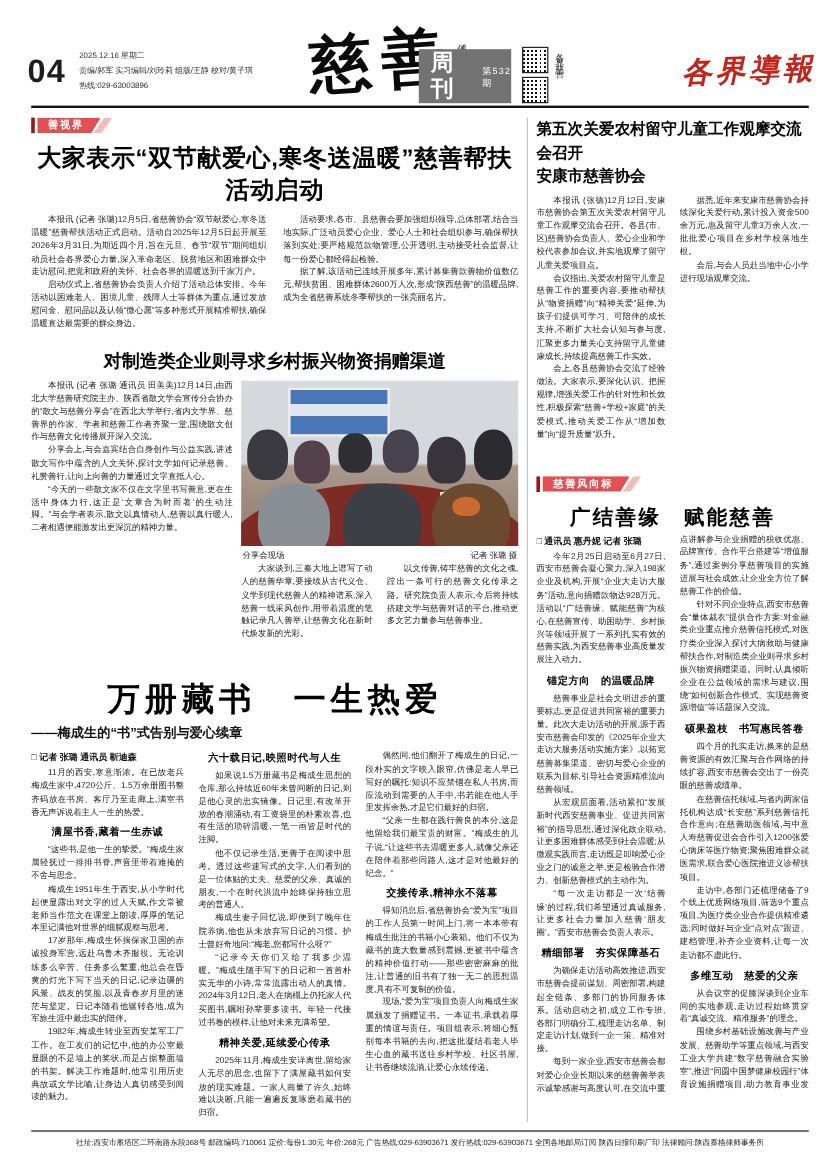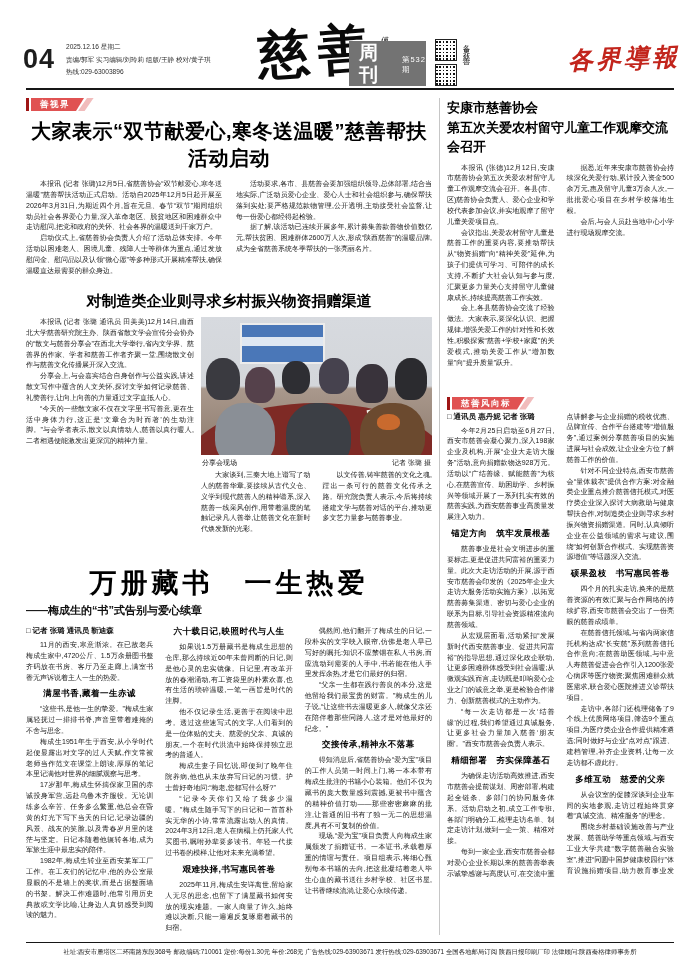--- a/index.html
+++ b/index.html
@@ -170,55 +170,56 @@
           <h4 class="subhead">满屋书香,藏着一生赤诚</h4>
           <p class="para">“这些书,是他一生的挚爱。”梅成生家属轻抚过一排排书脊,声音里带着难掩的不舍与思念。</p>
           <p class="para">梅成生1951年生于西安,从小学时代起便显露出对文字的过人天赋,作文常被老师当作范文在课堂上朗读,厚厚的笔记本里记满他对世界的细腻观察与思考。</p>
           <p class="para">17岁那年,梅成生怀揣保家卫国的赤诚投身军营,远赴乌鲁木齐服役。无论训练多么辛苦、任务多么繁重,他总会在昏黄的灯光下写下当天的日记,记录边疆的风景、战友的笑脸,以及青春岁月里的迷茫与坚定。日记本随着他辗转各地,成为军旅生涯中最忠实的陪伴。</p>
           <p class="para">1982年,梅成生转业至西安某军工厂工作。在工友们的记忆中,他的办公室最显眼的不是墙上的奖状,而是占据整面墙的书架。解决工作难题时,他常引用历史典故或文学比喻,让身边人真切感受到阅读的魅力。</p>
           <h4 class="subhead">六十载日记,映照时代与人生</h4>
           <p class="para">如果说1.5万册藏书是梅成生思想的仓库,那么持续近60年未曾间断的日记,则是他心灵的忠实镜像。日记里,有改革开放的春潮涌动,有工资袋里的朴素欢喜,也有生活的琐碎温暖,一笔一画皆是时代的注脚。</p>
           <p class="para">他不仅记录生活,更善于在阅读中思考。透过这些速写式的文字,人们看到的是一位体贴的丈夫、慈爱的父亲、真诚的朋友,一个在时代洪流中始终保持独立思考的普通人。</p>
           <p class="para">梅成生妻子回忆说,即便到了晚年住院养病,他也从未放弃写日记的习惯。护士曾好奇地问:“梅老,您都写什么呀?”</p>
           <p class="para">“记录今天你们又给了我多少温暖。”梅成生随手写下的日记和一首首朴实无华的小诗,常常流露出动人的真情。2024年3月12日,老人在病榻上仍托家人代买图书,嘱咐孙辈要多读书。年轻一代接过书卷的模样,让他对未来充满希望。</p>
-          <h4 class="subhead">艰难抉择,书写惠民答卷</h4>
+          <h4 class="subhead">精神关爱,延续爱心传承</h4>
           <p class="para">2025年11月,梅成生安详离世,留给家人无尽的思念,也留下了满屋藏书如何安放的现实难题。一家人商量了许久,始终难以决断,只能一遍遍反复琢磨着藏书的归宿。</p>
           <p class="para">偶然间,他们翻开了梅成生的日记,一段朴实的文字映入眼帘,仿佛是老人早已写好的嘱托:知识不应禁锢在私人书房,而应流动到需要的人手中,书若能在他人手里发挥余热,才是它们最好的归宿。</p>
           <p class="para">“父亲一生都在践行善良的本分,这是他留给我们最宝贵的财富。”梅成生的儿子说,“让这些书去温暖更多人,就像父亲还在陪伴着那些同路人,这才是对他最好的纪念。”</p>
           <h4 class="subhead">交接传承,精神永不落幕</h4>
           <p class="para">得知消息后,省慈善协会“爱为宝”项目的工作人员第一时间上门,将一本本带有梅成生批注的书籍小心装箱。他们不仅为藏书的庞大数量感到震撼,更被书中蕴含的精神价值打动——那些密密麻麻的批注,让普通的旧书有了独一无二的思想温度,具有不可复制的价值。</p>
           <p class="para">现场,“爱为宝”项目负责人向梅成生家属颁发了捐赠证书。一本证书,承载着厚重的情谊与责任。项目组表示,将细心甄别每本书籍的去向,把这批凝结着老人毕生心血的藏书送往乡村学校、社区书屋,让书香继续流淌,让爱心永续传递。</p>
         </div>
     </div>
 
     <div class="vrule"></div>
 
     <div class="right-region">
       <div class="h-a3">
+        <div>第五次关爱农村留守儿童工作观摩交流会召开</div>
         <div>安康市慈善协会</div>
-        <div>第五次关爱农村留守儿童工作观摩交流会召开</div>
       </div>
       <div class="a3-body">
           <p class="para">本报讯 (张德)12月12日,安康市慈善协会第五次关爱农村留守儿童工作观摩交流会召开。各县(市、区)慈善协会负责人、爱心企业和学校代表参加会议,并实地观摩了留守儿童关爱项目点。</p>
           <p class="para">会议指出,关爱农村留守儿童是慈善工作的重要内容,要推动帮扶从“物资捐赠”向“精神关爱”延伸,为孩子们提供可学习、可陪伴的成长支持,不断扩大社会认知与参与度,汇聚更多力量关心支持留守儿童健康成长,持续提高慈善工作实效。</p>
           <p class="para">会上,各县慈善协会交流了经验做法。大家表示,要深化认识、把握规律,增强关爱工作的针对性和长效性,积极探索“慈善+学校+家庭”的关爱模式,推动关爱工作从“增加数量”向“提升质量”跃升。</p>
           <p class="para">据悉,近年来安康市慈善协会持续深化关爱行动,累计投入资金500余万元,惠及留守儿童3万余人次,一批批爱心项目在乡村学校落地生根。</p>
           <p class="para">会后,与会人员赴当地中心小学进行现场观摩交流。</p>
         </div>
 
       <div class="stag" style="margin-top:12px;">
         <span class="stag-bar"></span>
         <span class="stag-label">慈善风向标</span>
         <span class="stag-tail"></span>
       </div>
 
+      <h2 class="h-a4">广结善缘　赋能慈善</h2>
       <div class="a4-body">
           <p class="byline">□ 通讯员 惠丹妮  记者 张璐</p>
           <p class="para">今年2月25日启动至6月27日,西安市慈善会凝心聚力,深入198家企业及机构,开展“企业大走访大服务”活动,意向捐赠款物达928万元。活动以“广结善缘、赋能慈善”为核心,在慈善宣传、助困助学、乡村振兴等领域开展了一系列扎实有效的慈善实践,为西安慈善事业高质量发展注入动力。</p>
-          <h4 class="subhead">锚定方向　筑牢发展根基</h4>
+          <h4 class="subhead">锚定方向　的温暖品牌</h4>
           <p class="para">慈善事业是社会文明进步的重要标志,更是促进共同富裕的重要力量。此次大走访活动的开展,源于西安市慈善会印发的《2025年企业大走访大服务活动实施方案》,以拓宽慈善募集渠道、密切与爱心企业的联系为目标,引导社会资源精准流向慈善领域。</p>
           <p class="para">从宏观层面看,活动紧扣“发展新时代西安慈善事业、促进共同富裕”的指导思想,通过深化政企联动,让更多困难群体感受到社会温暖;从微观实践而言,走访既是叩响爱心企业之门的诚意之举,更是检验合作潜力、创新慈善模式的主动作为。</p>
           <p class="para">“每一次走访都是一次‘结善缘’的过程,我们希望通过真诚服务,让更多社会力量加入慈善‘朋友圈’。”西安市慈善会负责人表示。</p>
           <h4 class="subhead">精细部署　夯实保障基石</h4>
           <p class="para">为确保走访活动高效推进,西安市慈善会提前谋划、周密部署,构建起全链条、多部门的协同服务体系。活动启动之初,成立工作专班,各部门明确分工,梳理走访名单、制定走访计划,做到一企一策、精准对接。</p>
           <p class="para">每到一家企业,西安市慈善会都对爱心企业长期以来的慈善善举表示诚挚感谢与高度认可,在交流中重点讲解参与企业捐赠的税收优惠、品牌宣传、合作平台搭建等“增值服务”,通过案例分享慈善项目的实施进展与社会成效,让企业全方位了解慈善工作的价值。</p>
           <p class="para">针对不同企业特点,西安市慈善会“量体裁衣”提供合作方案:对金融类企业重点推介慈善信托模式,对医疗类企业深入探讨大病救助与健康帮扶合作,对制造类企业则寻求乡村振兴物资捐赠渠道。同时,认真倾听企业在公益领域的需求与建议,围绕“如何创新合作模式、实现慈善资源增值”等话题深入交流。</p>
           <h4 class="subhead">硕果盈枝　书写惠民答卷</h4>
           <p class="para">四个月的扎实走访,换来的是慈善资源的有效汇聚与合作网络的持续扩容,西安市慈善会交出了一份亮眼的慈善成绩单。</p>
           <p class="para">在慈善信托领域,与省内两家信托机构达成“长安慈”系列慈善信托合作意向;在慈善助医领域,与中意人寿慈善促进会合作引入1200张爱心病床等医疗物资;聚焦困难群众就医需求,联合爱心医院推进义诊帮扶项目。</p>

